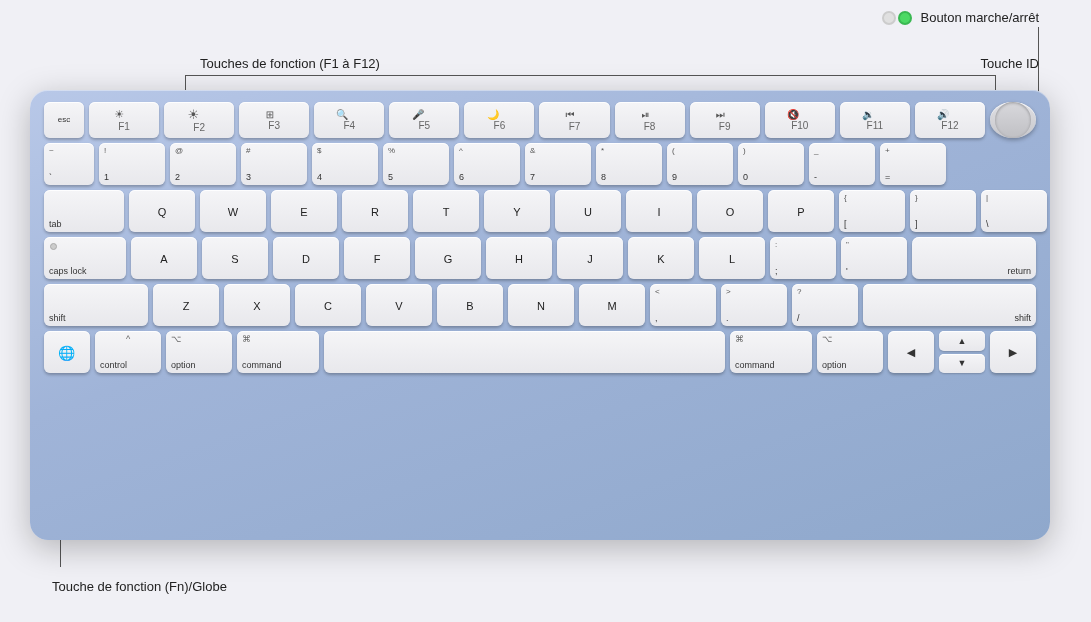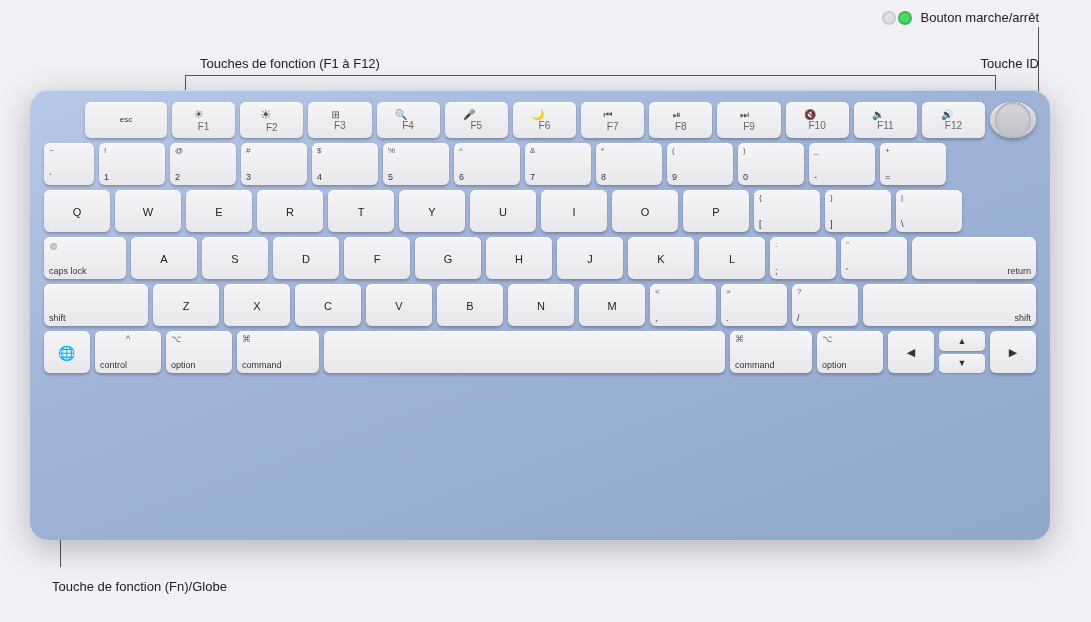--- a/index.html
+++ b/index.html
@@ -91,21 +91,21 @@
       min-height: 36px;
       justify-content: center;
       align-items: center;
       padding: 3px 4px;
     }
     .row-fn .key .bottom-label {
       font-size: 8px;
       text-align: center;
     }
 
-    .key-esc { width: 82px; margin-left: 41px; }
+    .key-esc { width: 40px; }
     .key-fn { flex: 1; }
     .key-touchid {
       width: 46px;
       min-height: 36px;
       border-radius: 50%;
       background: linear-gradient(180deg, #e0e0e4 0%, #c8c8cc 100%);
       display: flex;
       align-items: center;
       justify-content: center;
       box-shadow: 0 2px 4px rgba(0,0,0,0.3), inset 0 1px 0 rgba(255,255,255,0.7);
@@ -421,20 +421,23 @@
         <span class="top-label">_</span>
         <span class="bottom-label">-</span>
       </div>
       <div class="key key-num">
         <span class="top-label">+</span>
         <span class="bottom-label">=</span>
       </div>
     </div>
 
     <div class="key-row">
+      <div class="key key-tab">
+        <span class="bottom-label">tab</span>
+      </div>
       <div class="key key-letter">
         <span class="key-letter-upper">Q</span>
       </div>
       <div class="key key-letter">
         <span class="key-letter-upper">W</span>
       </div>
       <div class="key key-letter">
         <span class="key-letter-upper">E</span>
       </div>
       <div class="key key-letter">

